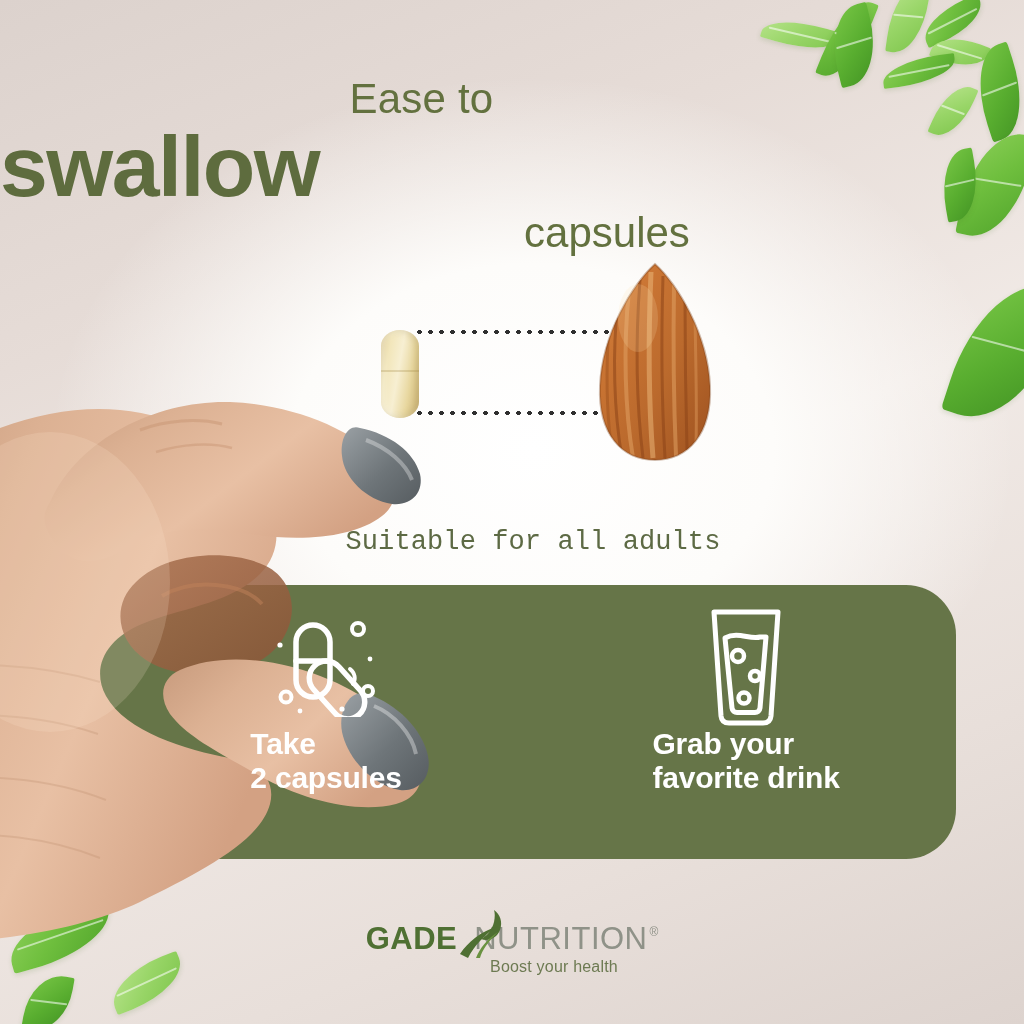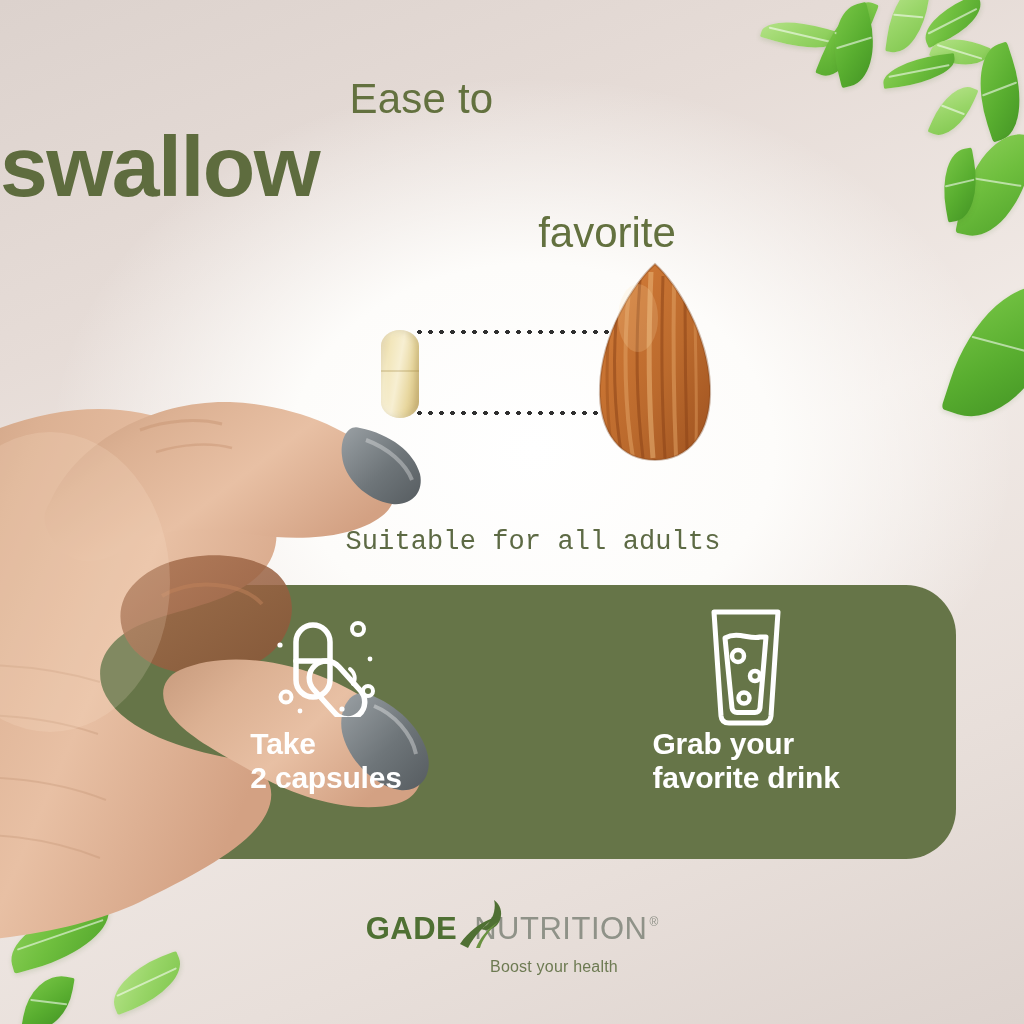--- a/index.html
+++ b/index.html
@@ -233,21 +233,21 @@
   .logo-swoosh {
     position: absolute;
     left: 88px;
     top: -13px;
     width: 56px;
     height: 50px;
   }
   .logo-tag {
     font-size: 16px;
     color: #6d7a52;
-    margin-top: 11px;
+    margin-top: 1px;
     margin-left: 84px;
     letter-spacing: .2px;
   }
 </style>
 </head>
 <body>
 
 <div id="poster">
 
   <div>
@@ -272,21 +272,21 @@
   </div>
 
   <div class="headline">
     <div class="hl-top-wrap">
       <span class="hl-top hl-row">Ease to</span>
     </div>
     <div class="hl-main-wrap">
       <span class="hl-main hl-row">swallow</span>
     </div>
     <div class="hl-sub-wrap">
-      <span class="hl-sub hl-row">favorite</span>
+      <span class="hl-sub hl-row">capsules</span>
     </div>
   </div>
 
   <div class="dotline dot-top"></div>
   <div class="dotline dot-bot"></div>
 
   <div class="capsule"></div>
 
   <svg class="almond" viewBox="0 0 118 200">
     <defs>

